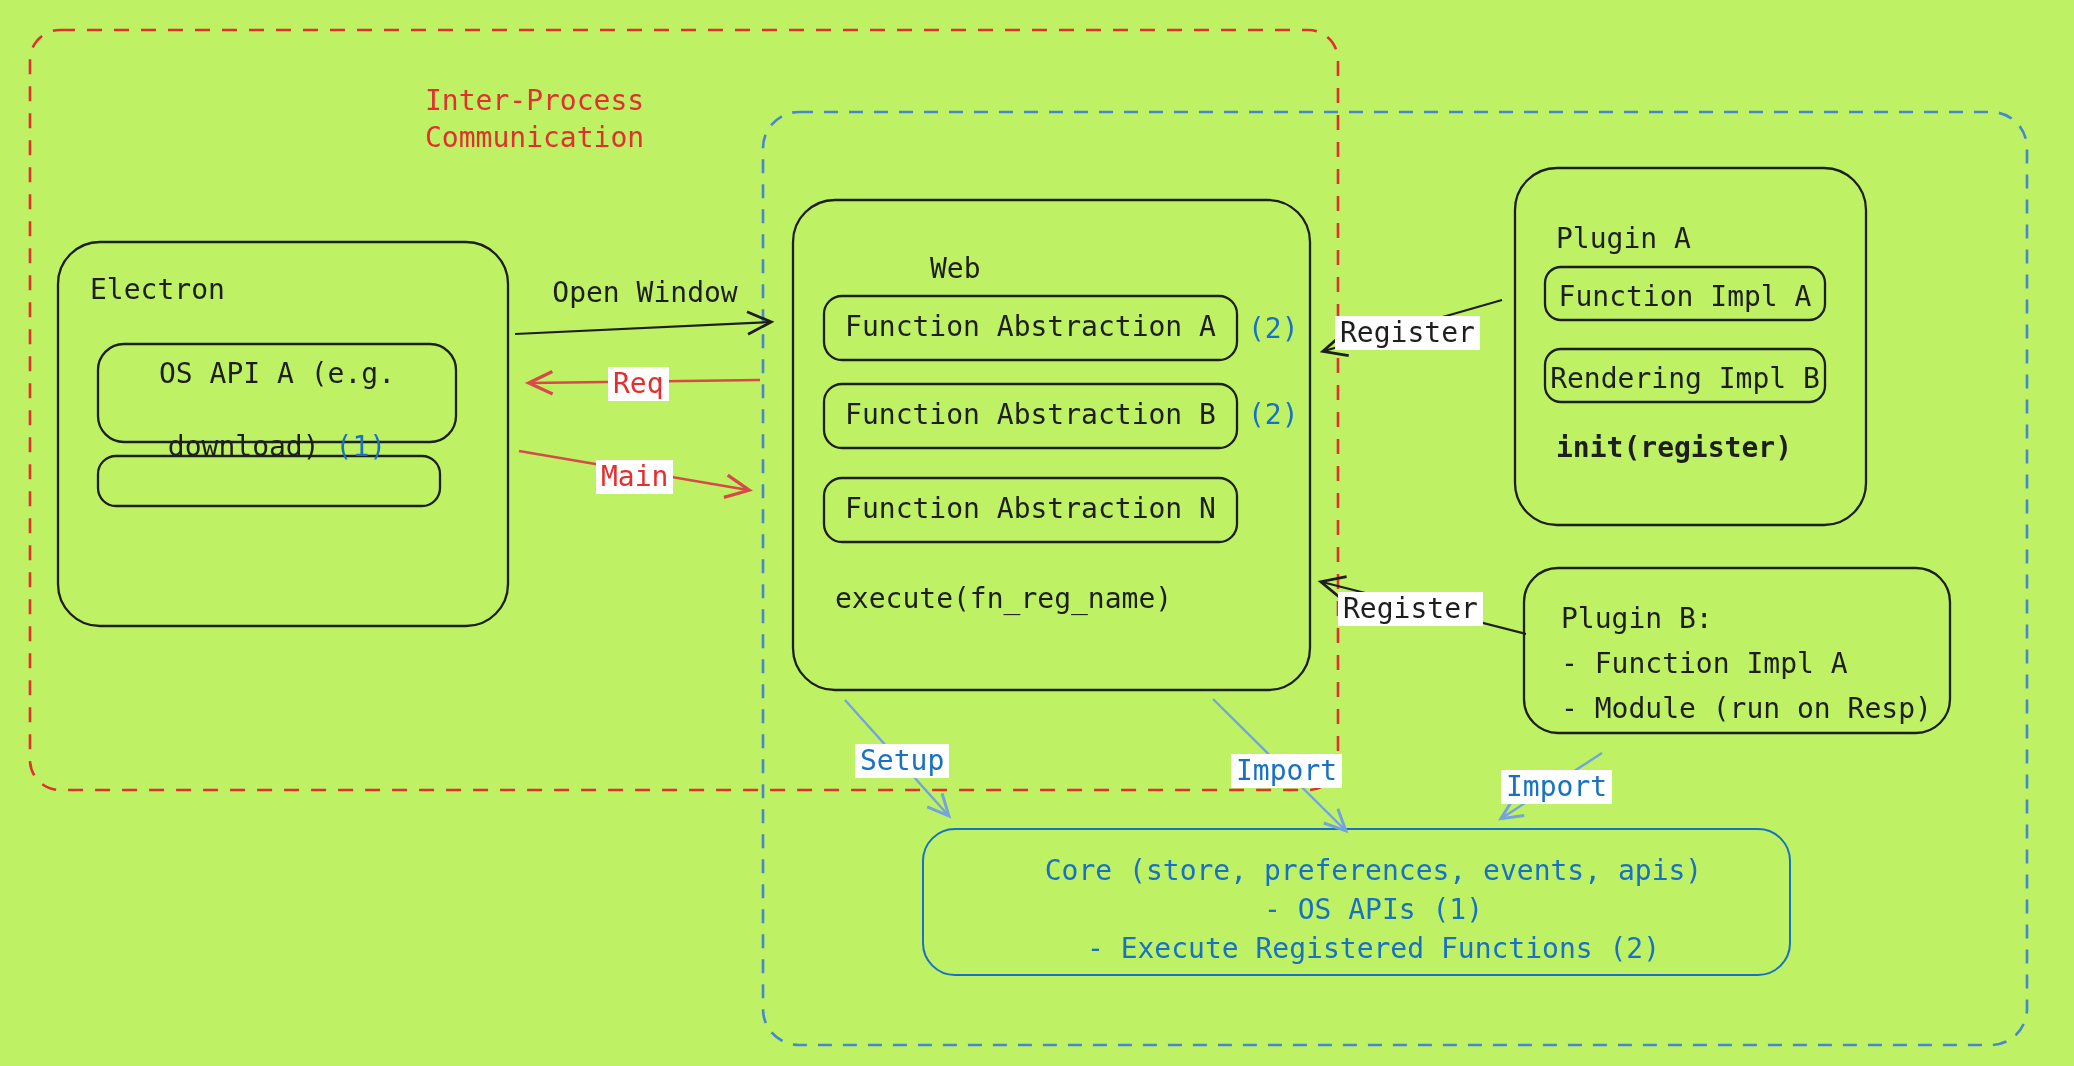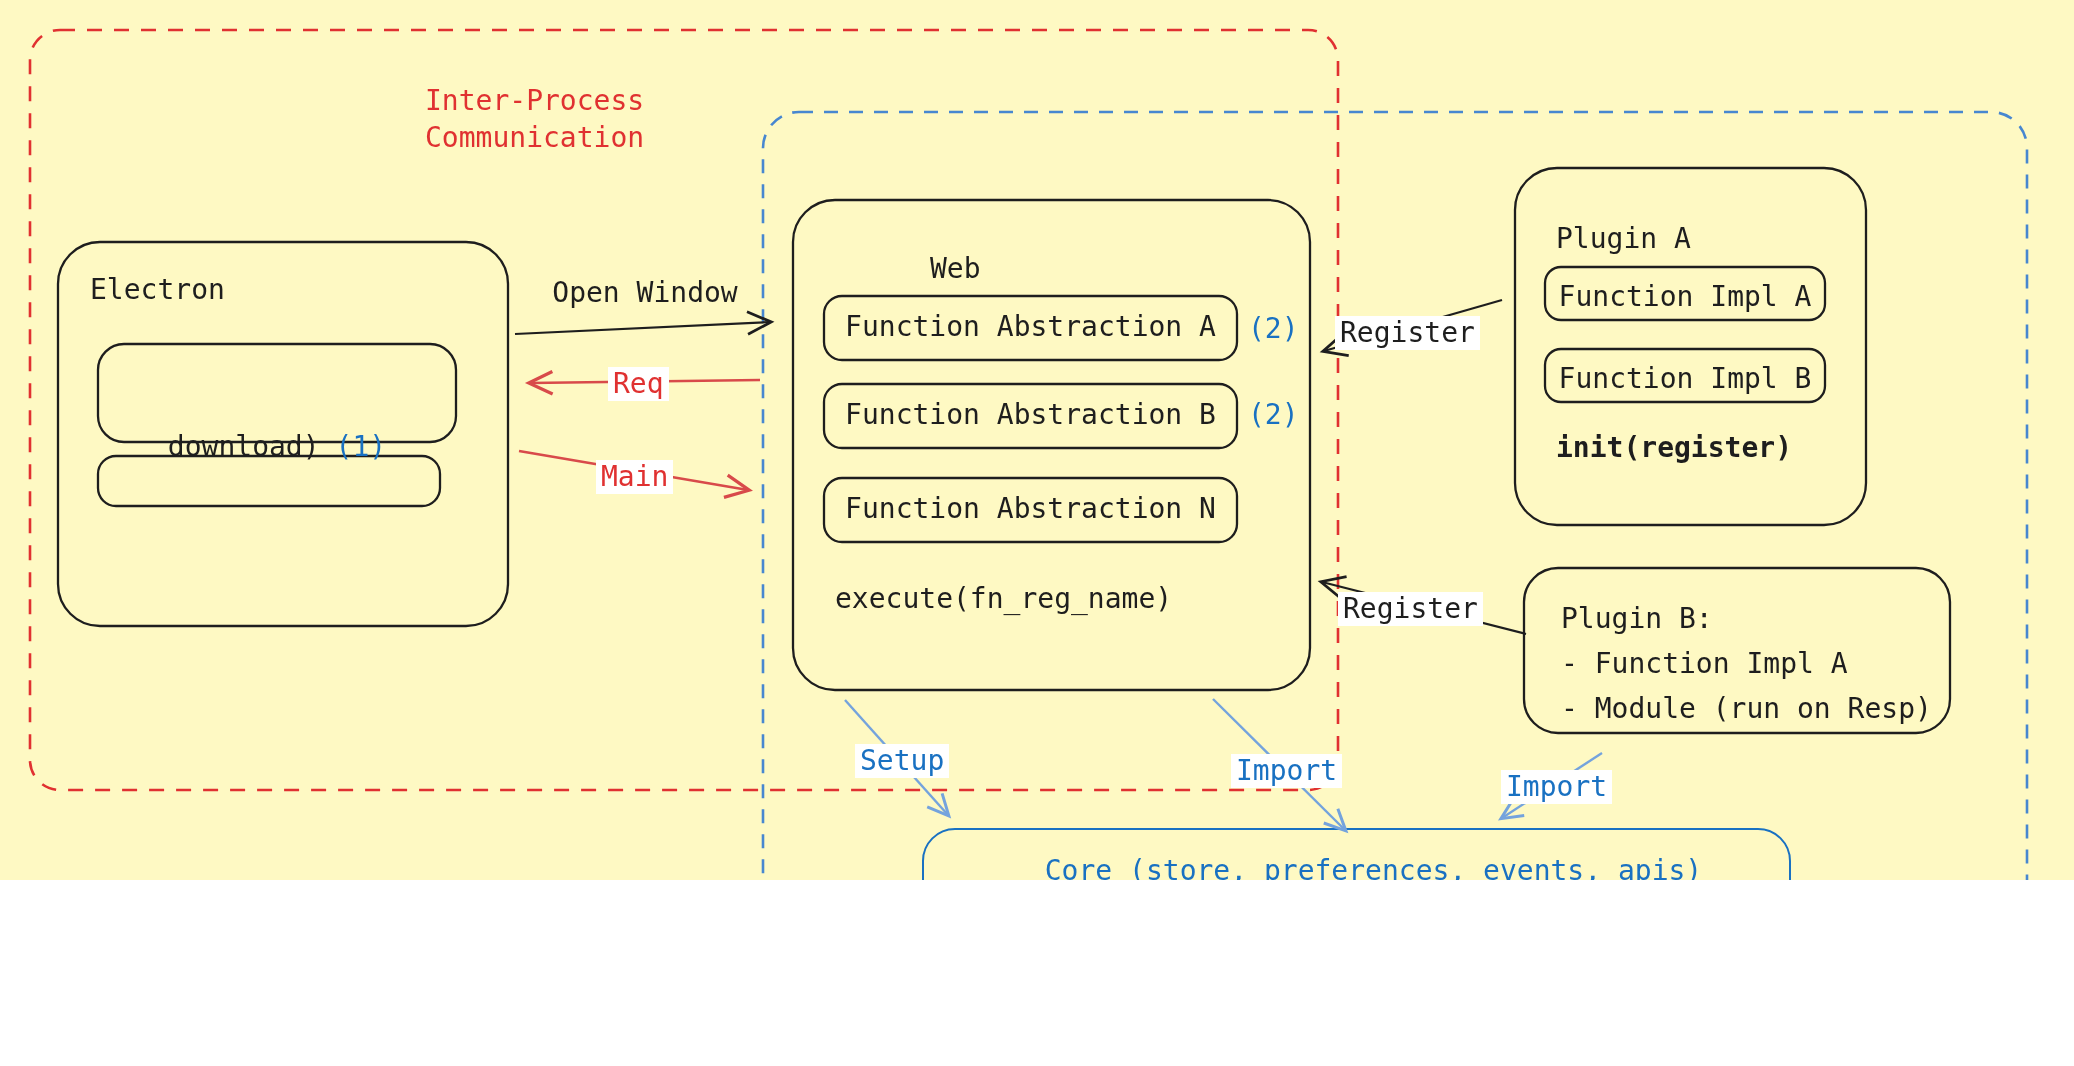--- a/index.html
+++ b/index.html
@@ -1,20 +1,20 @@
 <!DOCTYPE html>
 <html style="--ink: #1e1e1e; --red: #e03131; --blue: #1971c2; --arrow-blue: #74a3dd;"><head>
 <meta charset="utf-8">
 <style>
   :root{
     --ink:#1e1e1e; --red:#e03131; --blue:#1971c2; --arrow-blue:#74a3dd;
   }
   html,body{margin:0;padding:0;background:#ffffff;}
   .canvas{
-    position:relative;width:2074px;height:880px;background:#fef9c3;overflow:hidden;
+    position:relative;width:2074px;height:1066px;background:#bef264;overflow:hidden;
     font-family:"DejaVu Sans Mono","Liberation Mono",monospace;color:var(--ink);
   }
   svg.layer{position:absolute;left:0;top:0;width:2074px;height:1066px;}
   .box{fill:none;stroke:var(--ink);stroke-width:2.3px;}
   .box-blue{fill:none;stroke:var(--blue);stroke-width:2px;}
   .dash-red{fill:none;stroke:var(--red);stroke-width:2.6px;stroke-dasharray:15 12;}
   .dash-blue{fill:none;stroke:#4787d0;stroke-width:2.6px;stroke-dasharray:14 11;}
   .ln-black{fill:none;stroke:var(--ink);stroke-width:2.2px;}
   .ln-red{fill:none;stroke:#d84a4a;stroke-width:2.6px;}
   .ln-blue{fill:none;stroke:var(--arrow-blue);stroke-width:2.4px;}
@@ -72,39 +72,40 @@
     <path class="ln-black" d="M1526,634 L1322,582" marker-end="url(#ah-black)"></path>
     <path class="ln-blue" d="M845,700 L948,815" marker-end="url(#ah-blue)"></path>
     <path class="ln-blue" d="M1213,699 L1345,830" marker-end="url(#ah-blue)"></path>
     <path class="ln-blue" d="M1602,753 L1502,818" marker-end="url(#ah-blue)"></path>
   </svg>
 
   <div class="t multi red" style="left:425px;top:82px;">Inter-Process
 Communication</div>
 
   <div class="t" style="left:90px;top:273px;">Electron</div>
+  <div class="t center" style="left:98px;top:357px;width:358px;">OS API A (e.g.</div>
   <div class="t center" style="left:98px;top:396px;width:358px;">
     <span>download)</span><span class="blue badge">(1)</span>
   </div>
 
   <div class="t" style="left:515px;top:276px;width:260px;text-align:center;">Open Window</div>
   <div class="t red bg" style="left:608px;top:367px;">Req</div>
   <div class="t red bg" style="left:596px;top:460px;">Main</div>
 
   <div class="t" style="left:930px;top:252px;">Web</div>
   <div class="t center" style="left:824px;top:310px;width:413px;">Function Abstraction A</div>
   <div class="t blue" style="left:1248px;top:312px;">(2)</div>
   <div class="t center" style="left:824px;top:398px;width:413px;">Function Abstraction B</div>
   <div class="t blue" style="left:1248px;top:398px;">(2)</div>
   <div class="t center" style="left:824px;top:492px;width:413px;">Function Abstraction N</div>
   <div class="t" style="left:835px;top:582px;">execute(fn_reg_name)</div>
 
   <div class="t" style="left:1556px;top:222px;">Plugin A</div>
   <div class="t center" style="left:1545px;top:280px;width:280px;">Function Impl A</div>
-  <div class="t center" style="left:1545px;top:362px;width:280px;">Function Impl B</div>
+  <div class="t center" style="left:1545px;top:362px;width:280px;">Rendering Impl B</div>
   <div class="t" style="left:1556px;top:431px;font-weight:bold;">init(register)</div>
 
   <div class="t bg" style="left:1335px;top:316px;">Register</div>
   <div class="t bg" style="left:1338px;top:592px;">Register</div>
 
   <div class="t" style="left:1561px;top:596px;line-height:45px;">Plugin B:
 - Function Impl A
 - Module (run on Resp)</div>
 
   <div class="t blue bg" style="left:855px;top:744px;">Setup</div>

